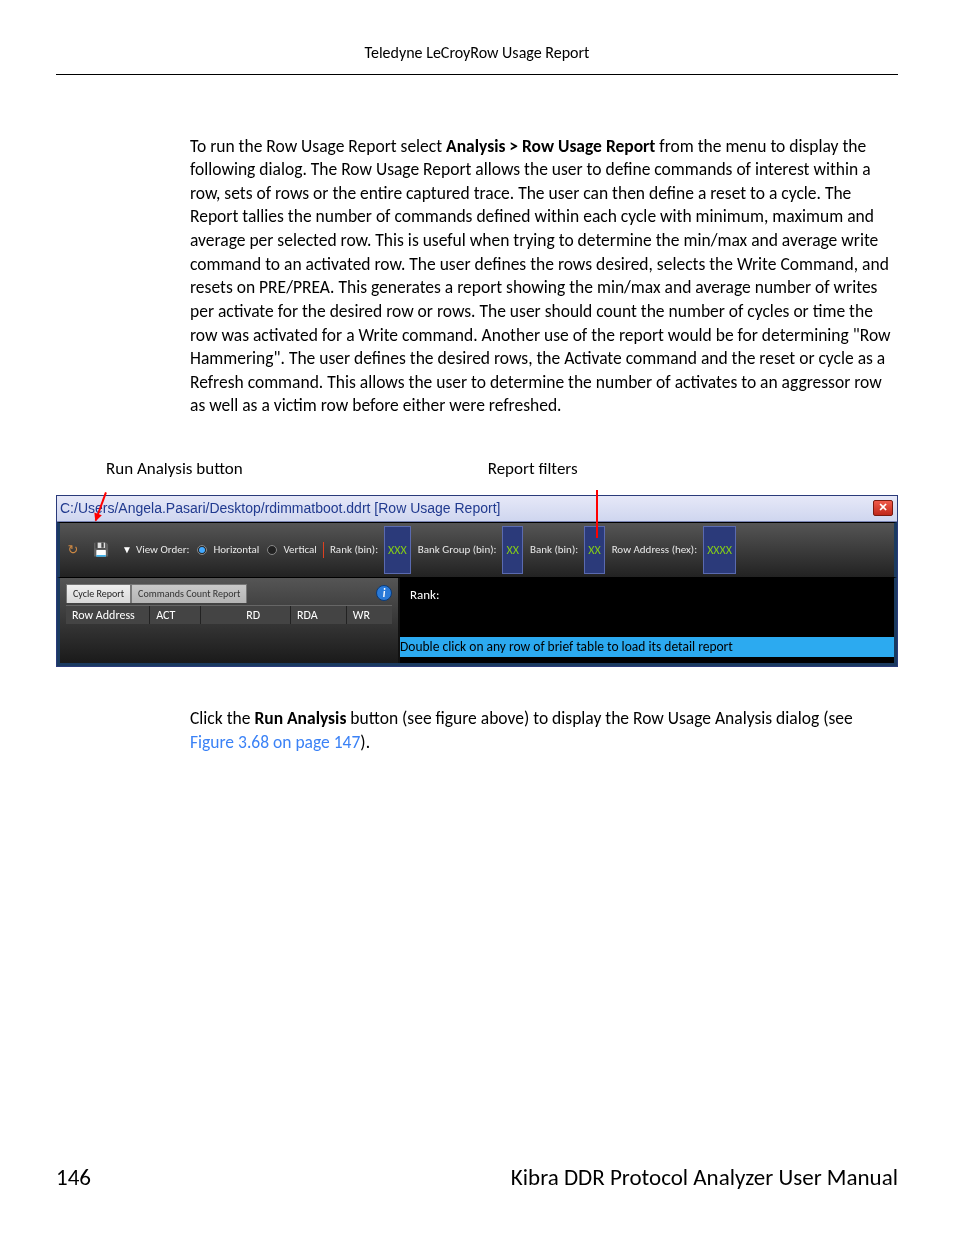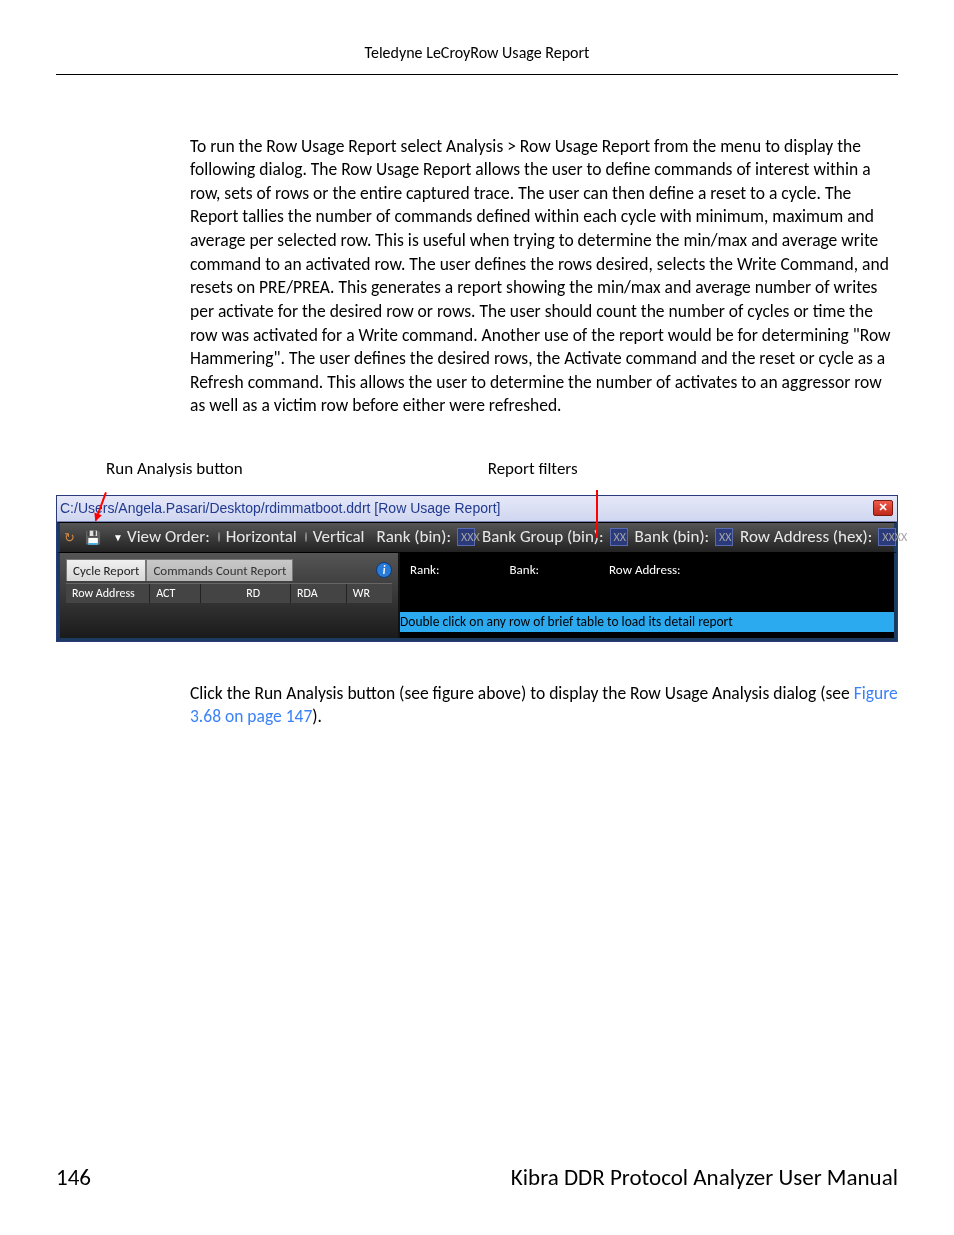--- a/index.html
+++ b/index.html
@@ -104,40 +104,40 @@
     width: 18px; height: 18px;
     display: inline-flex; align-items: center; justify-content: center;
     margin-right: 6px;
     font-size: 13px;
   }
   .tb-icon.run { color: #c84; }
   .tb-icon.save { color: #4af; }
   .tb-sep { width: 1px; height: 16px; background: #dd4020; margin: 0 2px; }
   .tb-field {
     background: #2b3a7a;
-    color: #a3a3a3;
-    padding: 0 3px;
+    color: #84cc16;
+    padding: 15px 3px;
     margin: 0 3px 0 2px;
     font-size: 12px;
     display: inline-block;
     min-width: 18px;
     text-align: center;
     border: 1px solid #5a6ab0;
   }
   .tb-radio {
     width: 10px; height: 10px; border-radius: 50%;
     border: 1px solid #888; background: #222;
     display: inline-block; margin: 0 2px 0 4px;
     position: relative;
   }
   .tb-radio.sel::after {
     content: ""; position: absolute; inset: 1px;
     border-radius: 50%; background: #4af;
   }
-  .tb-label { font-size: 17px; color: #e8e8e8; white-space: nowrap; }
+  .tb-label { font-size: 11px; color: #e8e8e8; white-space: nowrap; }
   .tb-drop { color: #fff; font-size: 10px; margin-left: 2px; }
 
   .panels {
     display: flex;
     background: #000;
     border-left: 3px solid #1a3a60;
     border-right: 3px solid #1a3a60;
     border-bottom: 3px solid #1a3a60;
     height: 88px;
   }
@@ -145,21 +145,21 @@
     background: linear-gradient(#555,#1a1a1a);
     border-right: 2px solid #111;
     width: 340px;
     padding: 6px 6px 4px 6px;
     font-size: 12.5px;
   }
   .tabs-row { display: flex; align-items: center; }
   .ptab {
     background: linear-gradient(#f0f0f0,#d8d8d8);
     color: #222;
-    font-size: 13px;
+    font-size: 10px;
     padding: 2px 6px;
     border: 1px solid #777;
     border-bottom: none;
     margin-right: 0;
   }
   .ptab.inactive {
     background: linear-gradient(#c8c8c8,#b5b5b5);
     color: #333;
   }
   .info-icon {
@@ -194,34 +194,35 @@
     flex: 1;
     background: #000;
     font-size: 13px;
     position: relative;
   }
   .rp-hdrs {
     display: flex;
     color: #fff;
     padding: 8px 10px;
     gap: 70px;
+    flex-direction: column;
   }
   .rp-hint {
     position: absolute;
     left: 0; right: 0; bottom: 6px;
     background: #2caaf0;
     color: #000;
     font-size: 13.5px;
     padding: 1px 0;
   }
 
   .lower-text {
     margin: 40px 56px 0 190px;
   }
-  .bold { font-weight: 400; text-align: center; }
+  .bold { font-weight: 700; text-align: center; }
   .link { color: #3b82f6; }
   .page-footer {
     position: absolute;
     left: 56px; right: 56px;
     bottom: 42px;
     display: flex;
     justify-content: space-between;
     font-size: 23px;
   }
 </style>

